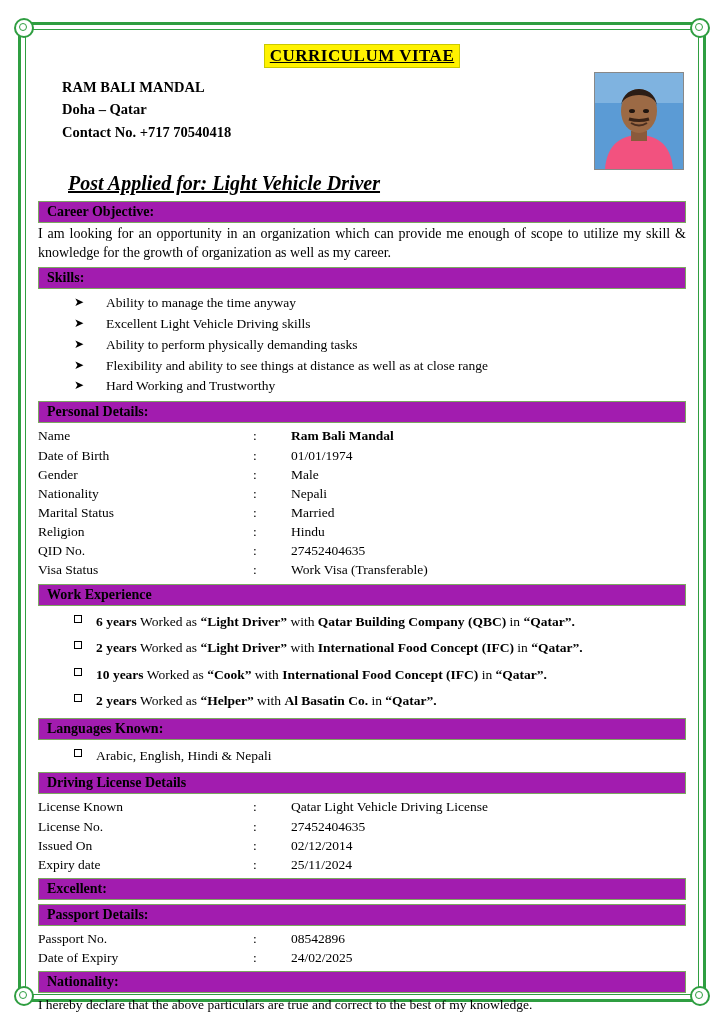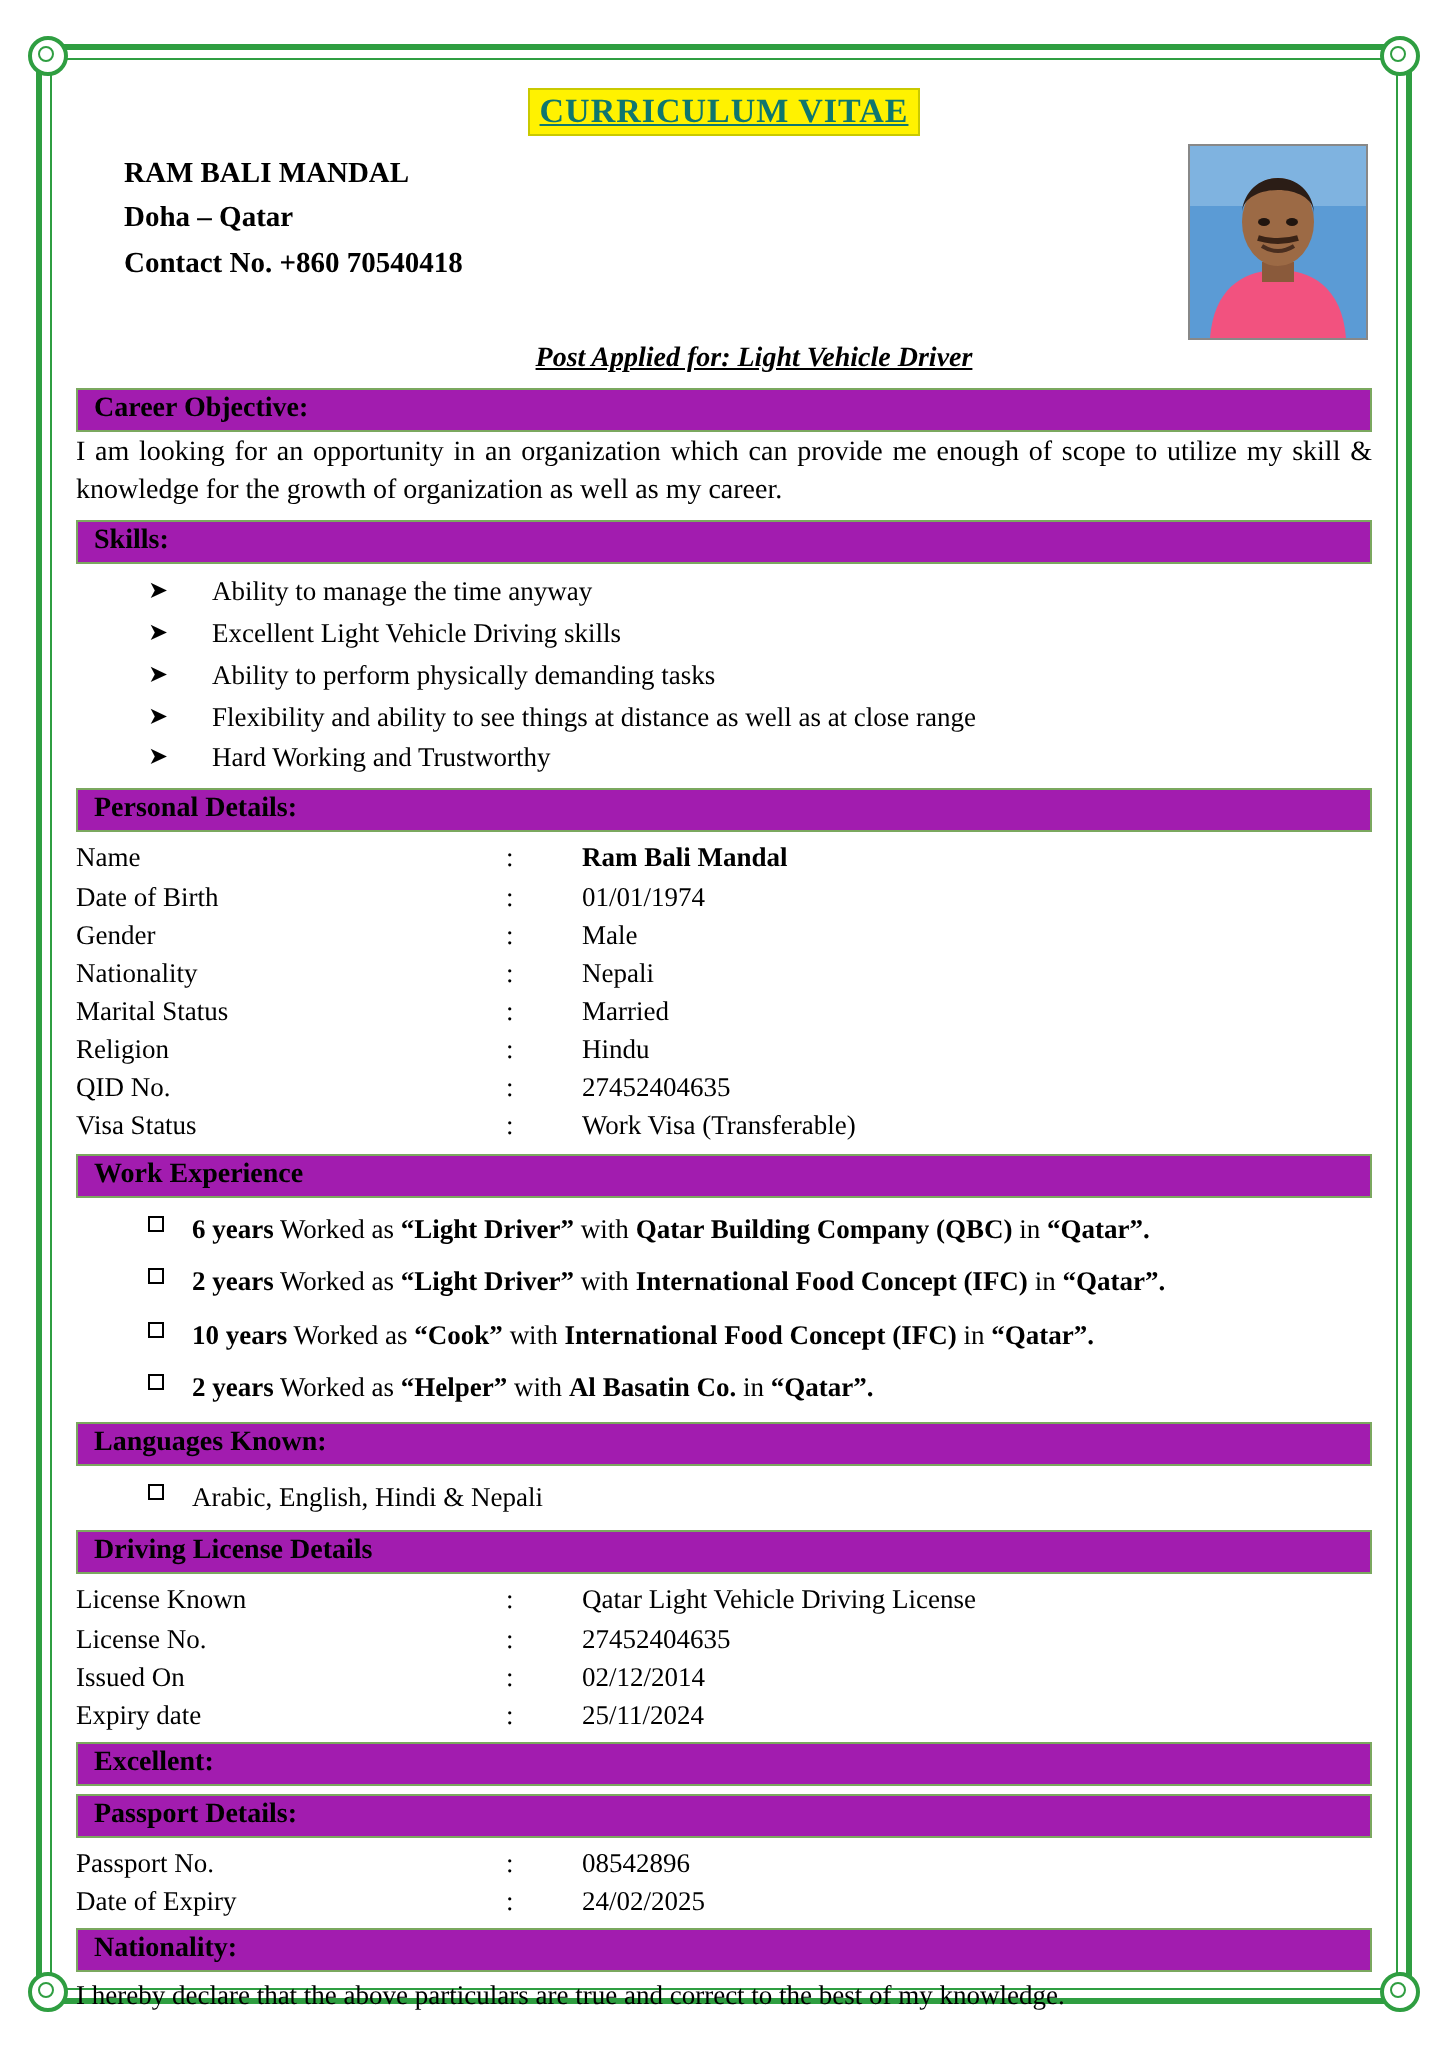--- a/index.html
+++ b/index.html
@@ -64,21 +64,21 @@
   }
 
   .title-wrap {
     text-align: center;
     margin-top: 4px;
     margin-bottom: 8px;
   }
   .doc-title {
     display: inline-block;
     background: #fff200;
-    color: #0f766e;
+    color: #000000;
     font-family: "Liberation Serif", serif;
     font-weight: bold;
     font-size: 17px;
     letter-spacing: 0.5px;
     padding: 1px 5px;
     border: 1px solid #c9c900;
     text-decoration: underline;
   }
 
   .head-row {
@@ -96,24 +96,23 @@
     position: absolute;
     right: 2px; top: -4px;
     width: 88px; height: 96px;
     border: 1px solid #888;
     overflow: hidden;
     background: #6fa8dc;
   }
   .photo svg { display: block; }
 
   .post-applied {
-    text-align: center;
     font-weight: bold;
     font-style: italic;
-    font-size: 14px;
+    font-size: 20px;
     text-decoration: underline;
     margin: 4px 0 6px 0;
     padding-left: 30px;
   }
 
   .sec-head {
     background: #a21caf;
     border: 1px solid #7ba85f;
     font-weight: bold;
     font-size: 14px;
@@ -205,21 +204,21 @@
   <div class="content">
 
     <div class="title-wrap">
       <span class="doc-title">CURRICULUM VITAE</span>
     </div>
 
     <div class="head-row">
       <div class="head-left">
         <div>RAM BALI MANDAL</div>
         <div>Doha – Qatar</div>
-        <div>Contact No. +860 70540418</div>
+        <div>Contact No. +717 70540418</div>
       </div>
       <div class="photo">
         <svg width="88" height="96" viewBox="0 0 88 96">
           <rect x="0" y="0" width="88" height="96" fill="#5b9bd5"></rect>
           <rect x="0" y="0" width="88" height="30" fill="#7fb3e0"></rect>
           <path d="M10 96 C12 70 28 62 44 62 C60 62 76 70 78 96 Z" fill="#f2527f"></path>
           <path d="M36 58 h16 v10 h-16 z" fill="#8a5a3b"></path>
           <ellipse cx="44" cy="38" rx="18" ry="22" fill="#9c6a45"></ellipse>
           <path d="M26 34 C26 18 62 18 62 34 C62 26 56 16 44 16 C32 16 26 26 26 34 Z" fill="#2b1d16"></path>
           <ellipse cx="37" cy="38" rx="3" ry="2" fill="#20150f"></ellipse>

